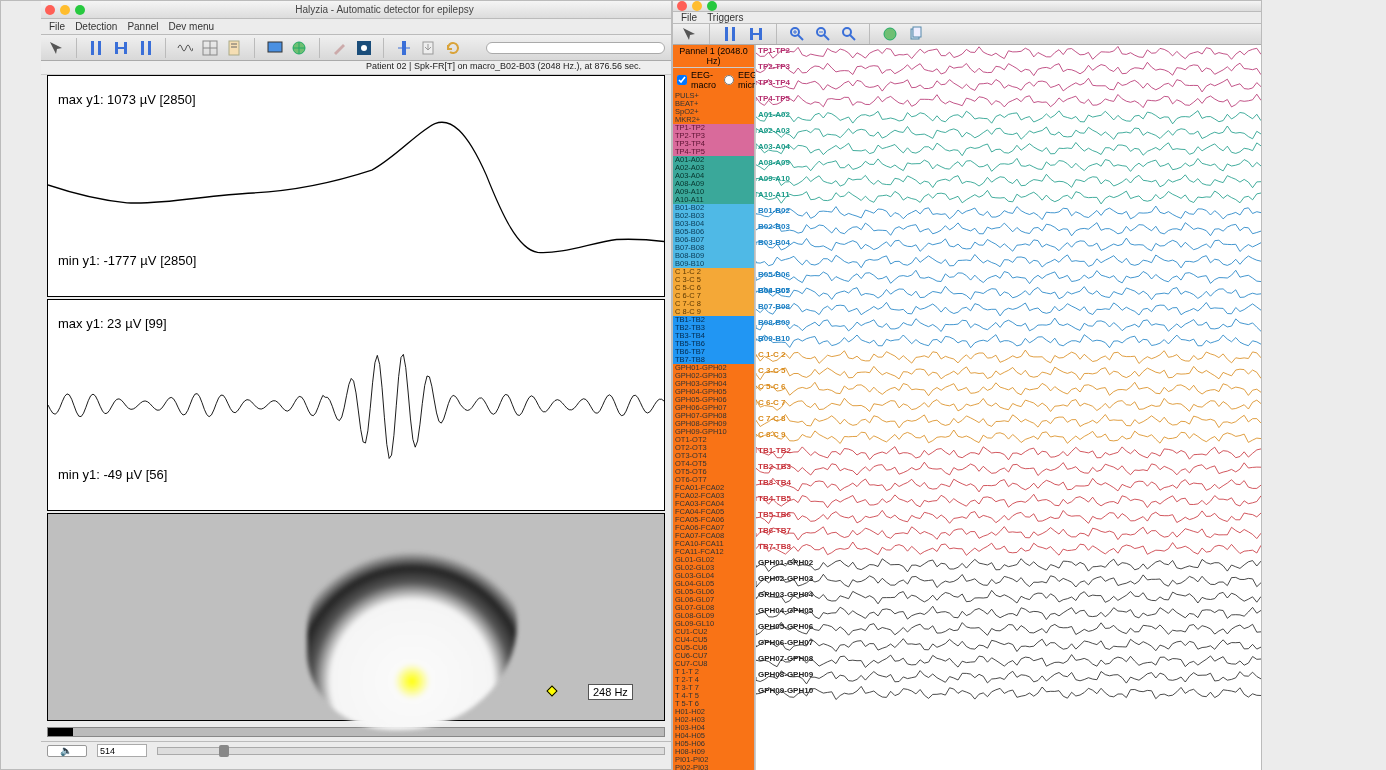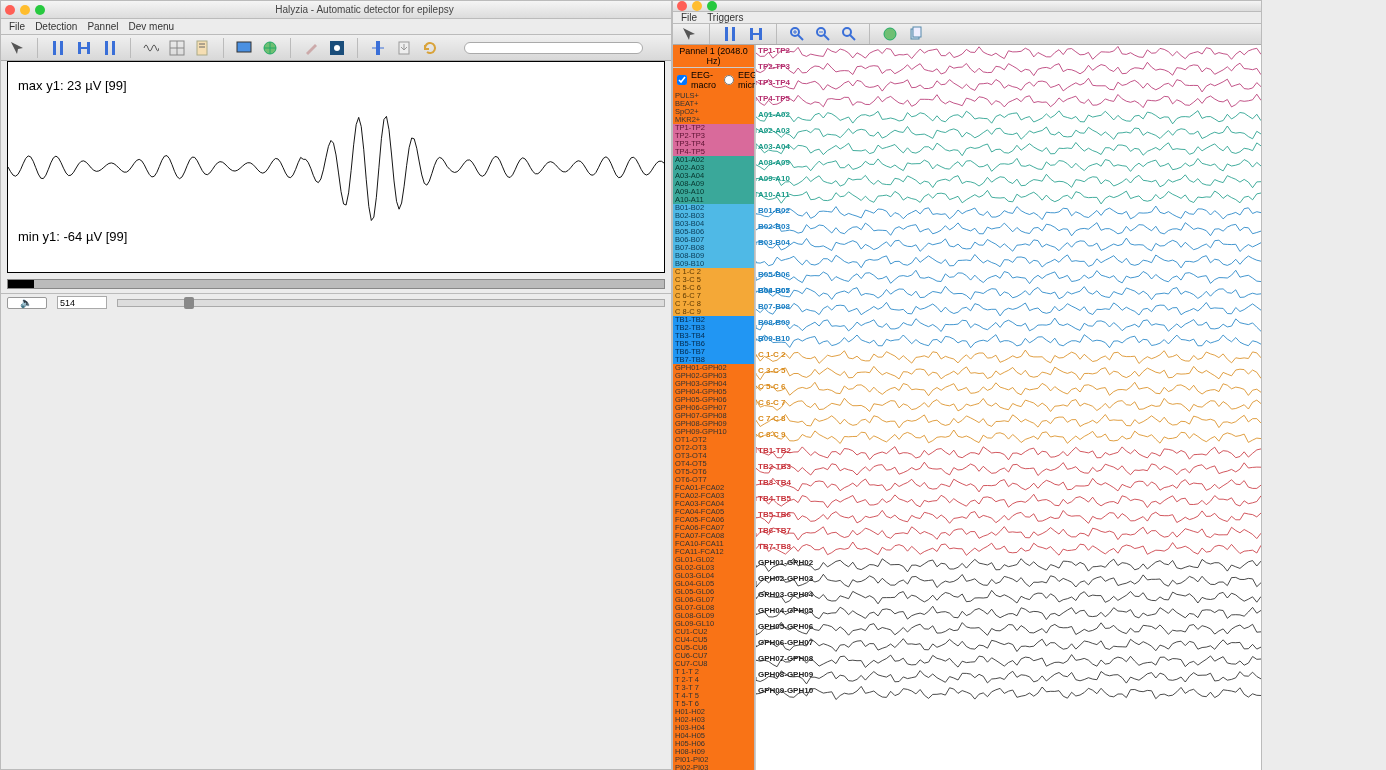--- a/index.html
+++ b/index.html
@@ -1,18 +1,18 @@
 <!DOCTYPE html>
 <html><head>
 <meta charset="utf-8">
 <style>
   * { box-sizing: border-box; margin: 0; padding: 0; }
   body { font-family: Arial, sans-serif; font-size: 10px; background: #ececec; width: 1386px; height: 770px; overflow: hidden; display: flex; }
   .window { display: flex; flex-direction: column; background: #ececec; border: 1px solid #bbb; }
-  .winL { width: 672px; height: 770px; }
+  .winL { width: 672px; height: 770px; padding-left: 40px; }
   .winR { width: 590px; height: 770px; }
   .titlebar { height: 18px; background: linear-gradient(#f5f5f5,#dcdcdc); display: flex; align-items: center; font-size: 10px; border-bottom: 1px solid #bbb; padding-left: 4px; gap: 5px; }
   .traffic { display: flex; gap: 5px; margin-right: 8px; }
   .dot { width: 10px; height: 10px; border-radius: 50%; }
   .dot.r { background:#ff5f56;} .dot.y{background:#ffbd2e;} .dot.g{background:#27c93f;}
   .titlebar .title { flex:1; text-align:center; color:#444; }
   .menubar { height: 16px; display:flex; align-items:center; gap:10px; padding:0 8px; font-size:10px; color:#333; border-bottom:1px solid #bbb; }
   .menubar span { cursor:default; }
   .toolbar { height: 26px; background: linear-gradient(#f0f0f0,#d8d8d8); border-bottom:1px solid #aaa; display:flex; align-items:center; padding:0 6px; gap:6px; }
   .tbtn { width:20px; height:20px; display:flex; align-items:center; justify-content:center; border-radius:3px; }
@@ -164,30 +164,43 @@
         <svg class="ico-svg" viewBox="0 0 16 16">
           <path d="M3 8 A5 5 0 1 1 5 12" fill="none" stroke="#d9a33a" stroke-width="2"></path>
           <path d="M3 5 L3 9 L7 9" fill="none" stroke="#d9a33a" stroke-width="2"></path>
         </svg>
       </div>
     <div style="width:12px"></div>
     <input class="progress" style="">
   </div>
 
   <div class="bodyL">
-
+    <div class="patient-header">Patient 02  |  Spk-FR[T] on macro_B02-B03 (2048 Hz.), at 876.56 sec.</div>
+
+    <div class="panel signal1">
+      <div class="label top">max y1: 1073 µV [2850]</div>
+      <div class="label bot">min y1: -1777 µV [2850]</div>
+      <svg class="sig-svg" viewBox="0 0 780 222" preserveAspectRatio="none">
+        <path d="M0 110 C30 118,60 125,100 128 C150 130,200 120,260 118 C310 116,360 108,410 95 C440 82,470 55,490 48 C510 42,530 55,555 100 C575 140,595 175,620 178 C650 180,690 168,720 165 C750 164,770 166,780 167" fill="none" stroke="#000" stroke-width="1.4"></path>
+      </svg>
+    </div>
 
     <div class="panel signal2">
       <div class="label top">max y1: 23 µV [99]</div>
-      <div class="label bot">min y1: -64 µV [99]</div>
+      <div class="label bot">min y1: -49 µV [56]</div>
       <svg class="sig-svg" viewBox="0 0 780 212" preserveAspectRatio="none">
         <path id="hfoPath" fill="none" stroke="#000" stroke-width="1" d="M0 106 L0 106.0 L3 110.6 L6 114.2 L9 115.3 L12 113.3 L15 108.6 L18 102.7 L21 97.4 L24 94.8 L27 95.8 L30 100.2 L33 106.7 L36 113.1 L39 117.3 L42 117.7 L45 114.3 L48 108.3 L51 101.7 L54 96.7 L57 95.0 L60 96.8 L63 101.5 L66 107.2 L69 112.1 L72 114.7 L75 114.2 L78 111.3 L81 107.0 L84 102.9 L87 100.3 L90 99.8 L93 101.2 L96 103.9 L99 107.0 L102 109.3 L105 110.4 L108 110.0 L111 108.5 L114 106.3 L117 104.1 L120 102.4 L123 101.9 L126 102.7 L129 104.6 L132 107.2 L135 109.6 L138 111.2 L141 111.1 L144 109.3 L147 106.0 L150 102.3 L153 99.3 L156 98.3 L159 99.8 L162 103.7 L165 108.9 L168 113.5 L171 116.1 L174 115.3 L177 111.4 L180 105.4 L183 99.2 L186 95.1 L189 94.5 L192 97.6 L195 103.6 L198 110.4 L201 115.7 L204 117.8 L207 116.0 L210 111.0 L213 104.7 L216 99.0 L219 96.0 L222 96.3 L225 99.7 L228 104.8 L231 109.7 L234 113.0 L237 113.8 L240 112.0 L243 108.6 L246 104.8 L249 101.9 L252 100.6 L255 101.1 L258 103.0 L261 105.7 L264 108.1 L267 109.7 L270 110.1 L273 109.2 L276 107.3 L279 105.0 L282 102.9 L285 101.7 L288 101.8 L291 103.3 L294 105.9 L297 108.9 L300 111.3 L303 112.2 L306 111.0 L309 107.9 L312 103.7 L315 99.7 L318 97.4 L321 97.9 L324 101.2 L327 106.5 L330 112.1 L333 116.0 L336 116.8 L339 114.0 L342 108.4 L345 101.7 L348 96.3 L351 98.2 L354 98.3 L357 101.5 L360 107.3 L363 114.4 L366 120.1 L369 121.8 L372 118.1 L375 108.9 L378 96.6 L381 85.2 L384 79.2 L387 81.9 L390 93.8 L393 112.0 L396 130.8 L399 143.3 L402 144.4 L405 132.1 L408 109.5 L411 83.6 L414 63.2 L417 55.9 L420 65.1 L423 88.6 L426 118.9 L429 145.8 L432 160.0 L435 156.6 L438 136.6 L441 106.8 L444 77.4 L447 58.0 L450 54.9 L453 68.3 L456 92.9 L459 120.1 L462 140.7 L465 148.6 L468 142.4 L471 125.4 L474 104.3 L477 86.3 L480 76.7 L483 77.6 L486 87.1 L489 100.9 L492 114.0 L495 122.5 L498 124.3 L501 120.2 L504 112.6 L507 104.6 L510 98.6 L513 96.3 L516 97.4 L519 100.8 L522 105.3 L525 108.1 L528 110.5 L531 111.5 L534 110.8 L537 108.4 L540 104.9 L543 101.4 L546 99.1 L549 98.9 L552 101.2 L555 105.3 L558 110.1 L561 114.0 L564 115.4 L567 113.8 L570 109.4 L573 103.6 L576 98.3 L579 95.4 L582 95.9 L585 99.8 L588 105.8 L591 111.8 L594 115.8 L597 116.6 L600 113.9 L603 108.8 L606 103.0 L609 98.6 L612 96.7 L615 98.0 L618 101.6 L621 106.3 L624 110.5 L627 112.8 L630 112.8 L633 110.7 L636 107.3 L639 103.9 L642 101.5 L645 100.6 L648 101.5 L651 103.7 L654 106.5 L657 109.2 L660 110.8 L663 110.9 L666 109.5 L669 106.8 L672 103.6 L675 101.0 L678 99.7 L681 100.4 L684 103.2 L687 107.2 L690 111.3 L693 114.0 L696 114.2 L699 111.6 L702 106.8 L705 101.4 L708 97.2 L711 95.7 L714 97.6 L717 102.4 L720 108.5 L723 113.9 L726 116.8 L729 116.1 L732 112.2 L735 106.3 L738 100.5 L741 96.7 L744 96.1 L747 98.7 L750 103.4 L753 108.6 L756 112.6 L759 114.1 L762 113.0 L765 109.8 L768 105.7 L771 102.2 L774 100.2 L777 100.2 L780 102.0 "></path>
       </svg>
     </div>
 
+    <div class="panel spectro">
+      <div class="blob"></div>
+      <div class="cursor"></div>
+      <div class="hz-box">248 Hz</div>
+    </div>
 
     <div class="scrubL">
       <div class="bigbar"></div>
     </div>
 
     <div class="statusL">
       <div class="speaker">🔈</div>
       <input value="514" style="">
       <div class="track">
           <div class="knob"></div>

